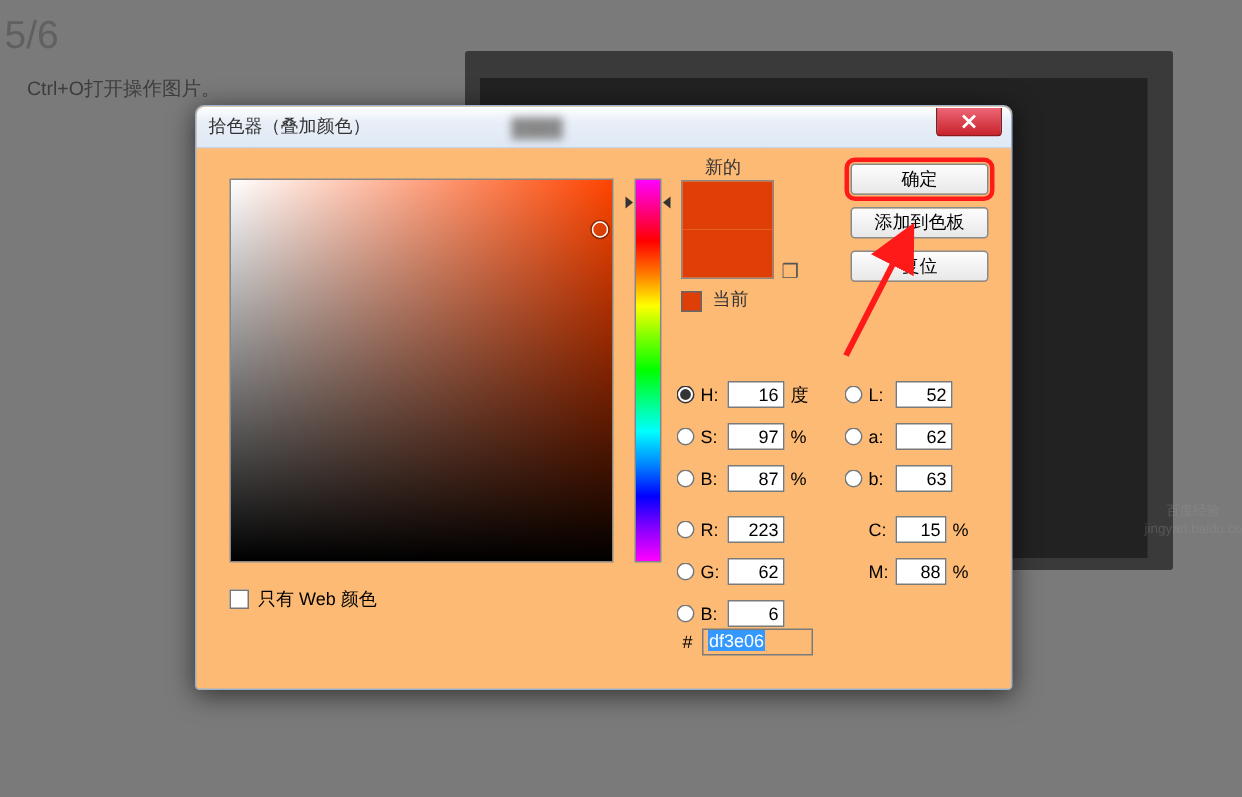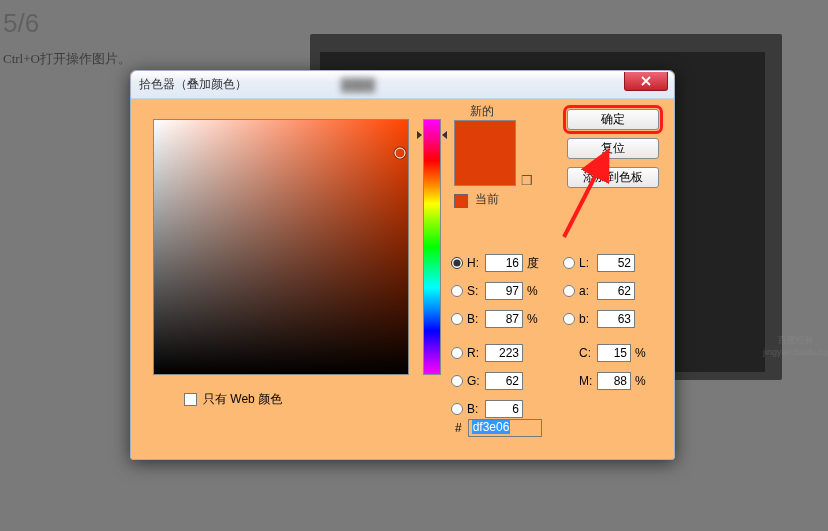--- a/index.html
+++ b/index.html
@@ -1,19 +1,19 @@
 <!DOCTYPE html>
 <html><head>
 <meta charset="utf-8">
 <style>
   * { box-sizing: border-box; margin: 0; padding: 0; font-family: "Microsoft YaHei", Arial, sans-serif; }
   body { width: 828px; height: 531px; background: #7a7a7a; position: relative; overflow: hidden; }
   .bg-text { position: absolute; color: #444; }
   .step { top: 8px; left: 3px; font-size: 26px; font-weight: 300; opacity: 0.4; color: #3a3a3a; }
-  .hint { top: 50px; left: 3px; font-size: 13px; color: #3d3d3d; font-family: Liberation Serif, serif; }
+  .hint { top: 50px; left: 18px; font-size: 13px; color: #3d3d3d; }
   .bg-window { position: absolute; top: 34px; left: 310px; width: 472px; height: 346px; background: #3a3a3a; border-radius: 2px; }
   .bg-dark { position: absolute; top: 52px; left: 320px; width: 445px; height: 320px; background: #222; }
   .watermark { position: absolute; right: 0; top: 334px; width: 65px; height: 30px; color: #999; font-size: 9px; opacity: 0.3; text-align: center; }
   .dialog {
     position: absolute; top: 70px; left: 130px; width: 545px; height: 390px;
     background: #fdba74; border: 1px solid #9db2ca;
     border-radius: 6px 6px 3px 3px;
     box-shadow: 0 3px 18px rgba(0,0,0,0.6);
     display: flex; flex-direction: column;
   }
@@ -88,21 +88,21 @@
   .row { display: flex; align-items: center; height: 28px; }
   .rad { width: 12px; height: 12px; margin-right: 4px; accent-color: #333; }
   .flabel { width: 18px; }
   .num { width: 38px; height: 18px; border: 1px solid #7a7a7a; font-size: 12px; text-align: right; padding: 0 3px; background: #fff; }
   .unit { width: 18px; margin-left: 4px; }
   .col2 { margin-left: 18px; display: flex; align-items: center; }
   .pct-num { width: 34px; }
   .hex-row { position: absolute; top: 320px; left: 324px; display: flex; align-items: center; font-size: 12px; gap: 6px; }
   .hex { width: 74px; height: 18px; border: 1px solid #7a7a7a; font-size: 12px; padding: 0 3px; }
   .hex-sel { background: #3398ff; color: #fff; display: inline-block; padding: 0 1px; }
-  .webonly { position: absolute; top: 292px; left: 22px; display: flex; align-items: center; font-size: 12px; gap: 6px; margin-left: 31px; }
+  .webonly { position: absolute; top: 292px; left: 22px; display: flex; align-items: center; font-size: 12px; gap: 6px; }
   .cb { width: 13px; height: 13px; border: 1px solid #777; background: #fff; display: inline-block; }
 </style>
 </head>
 <body>
 
 <div class="bg-text step">5/6</div>
 <div class="bg-text hint">Ctrl+O打开操作图片。</div>
 <div class="bg-window"></div>
 <div class="bg-dark"></div>
 <div class="watermark">百度经验 jingyan.baidu.com</div>
@@ -131,22 +131,22 @@
       <div class="preview-new"></div>
       <div class="preview-cur"></div>
     </div>
     <div class="lbl" style="top:4px;left:339px">新的</div>
     <div class="lbl" style="top:92px;left:344px">当前</div>
     <div class="chip"></div>
     <div class="cube-icon">❒</div>
 
     <div class="btn-col">
       <div class="btn btn-hl">确定</div>
+      <div class="btn">添加到色板</div>
       <div class="btn">复位</div>
-      <div class="btn">添加到色板</div>
     </div>
 
     <div class="arrow-annot">
       <svg width="62" height="90">
         <defs>
           <marker id="ah" markerWidth="8" markerHeight="8" refX="5" refY="4" orient="auto">
             <path d="M0,0 L8,4 L0,8 Z" fill="#ff1a1a"></path>
           </marker>
         </defs>
         <line x1="6" y1="86" x2="46" y2="8" stroke="#ff1a1a" stroke-width="4" marker-end="url(#ah)"></line>

